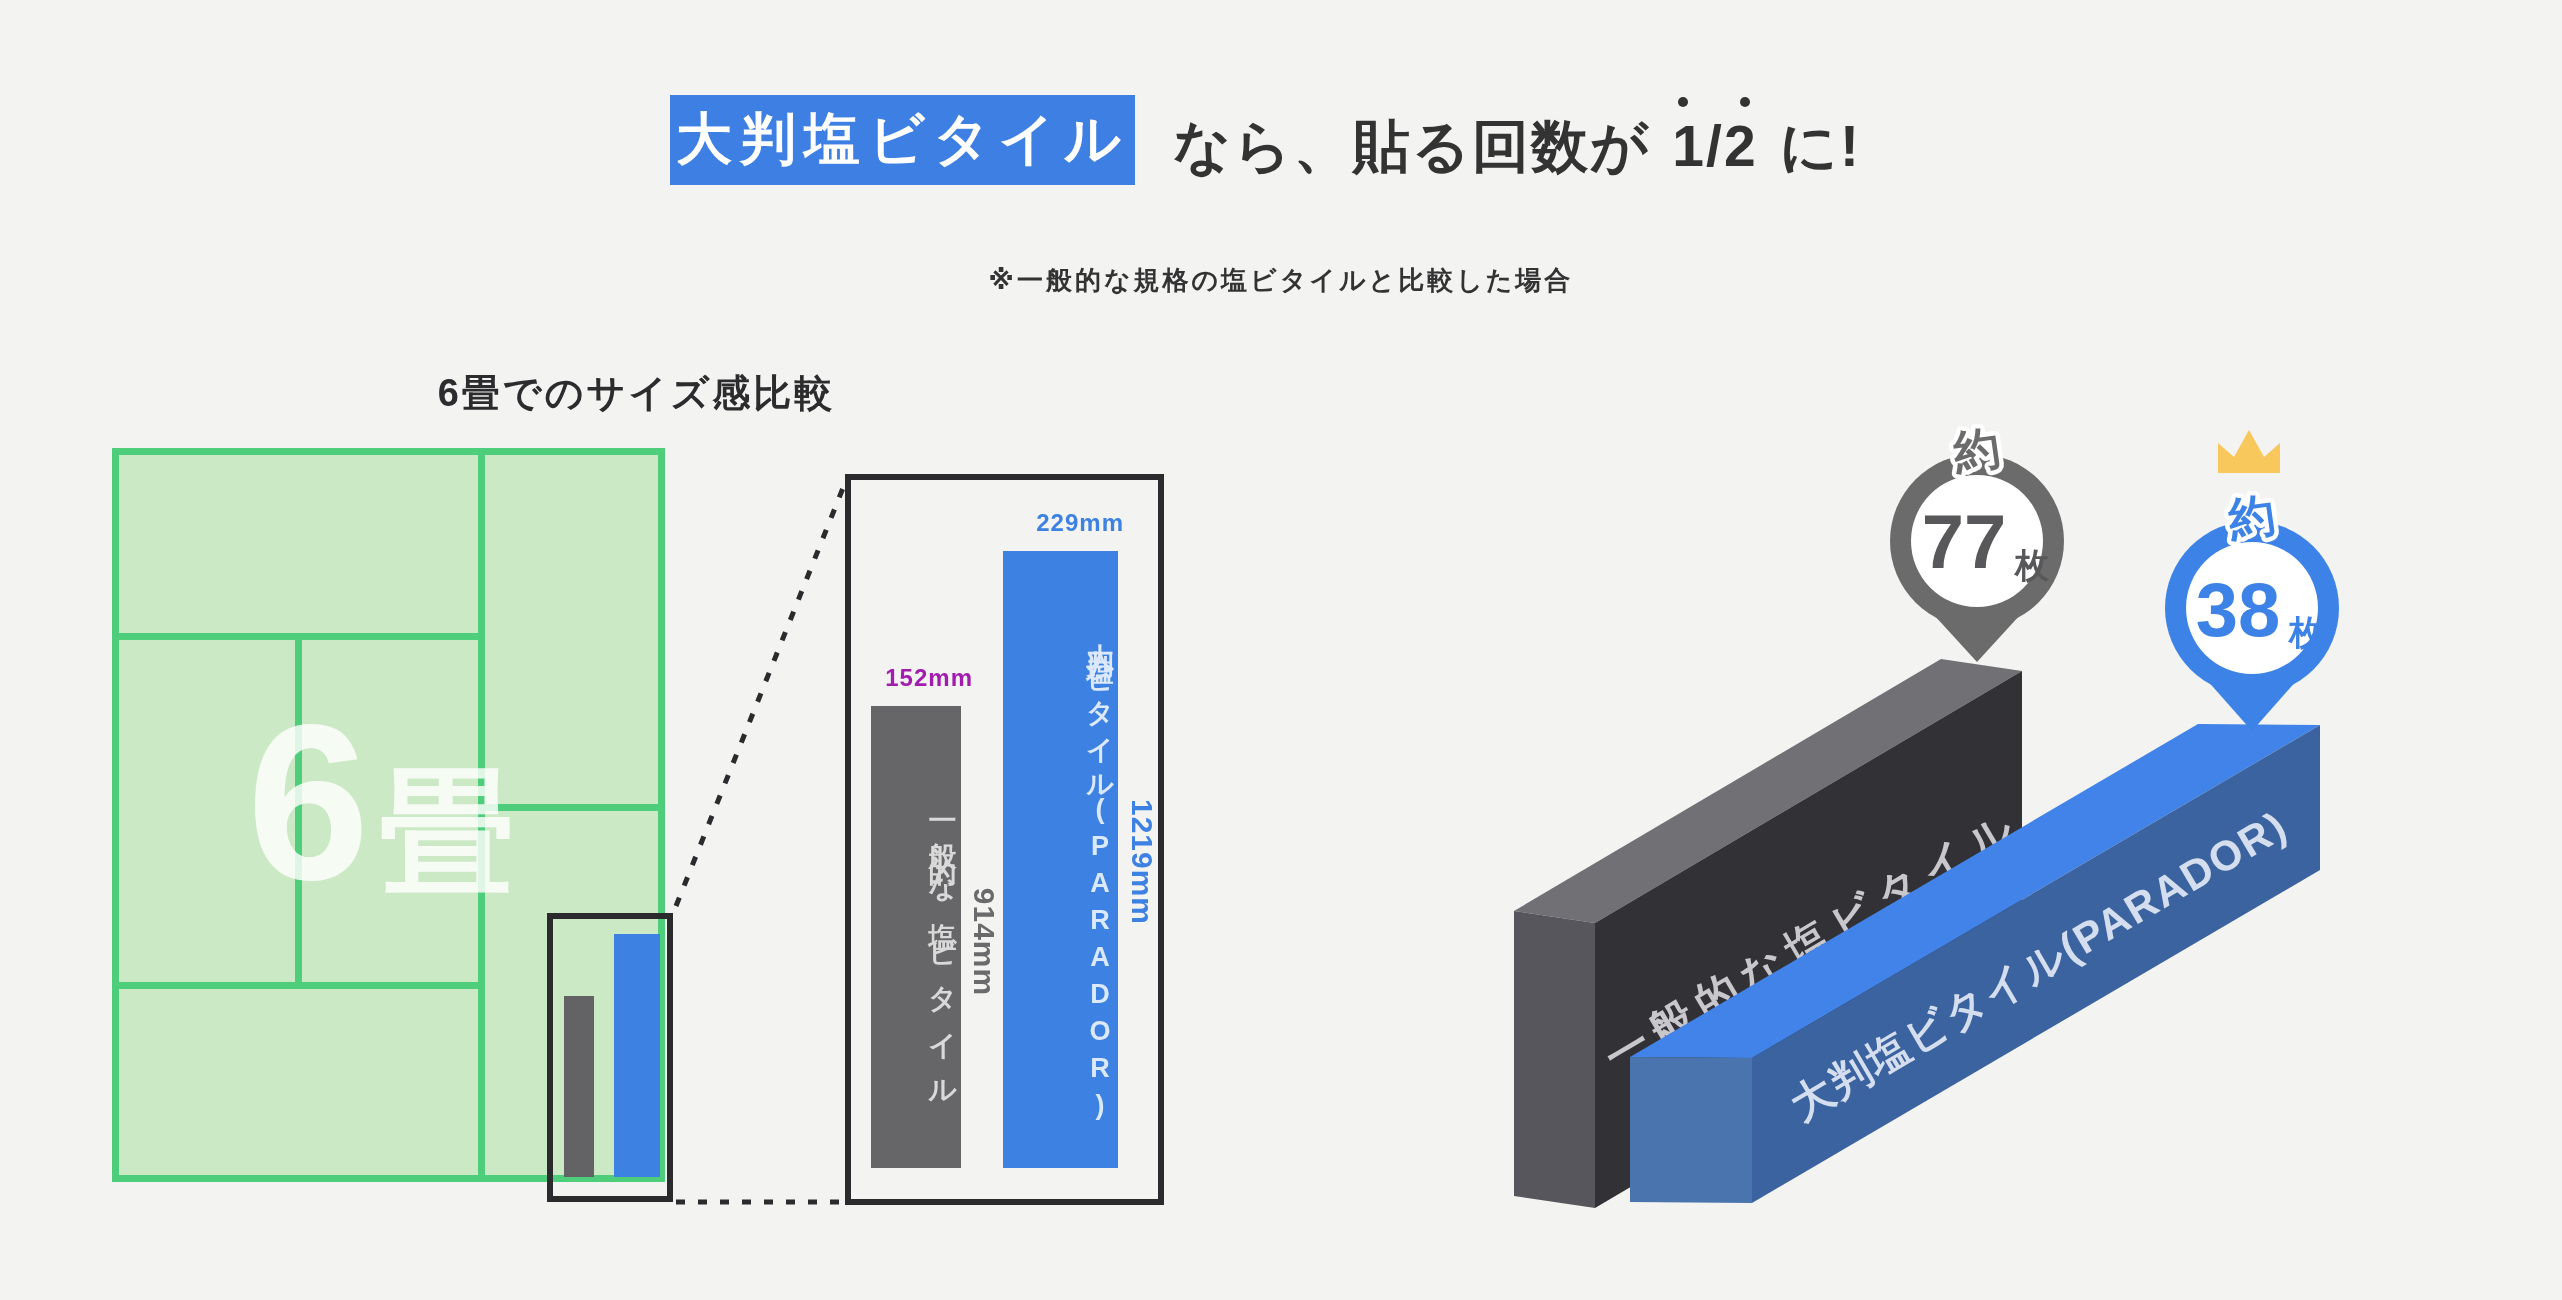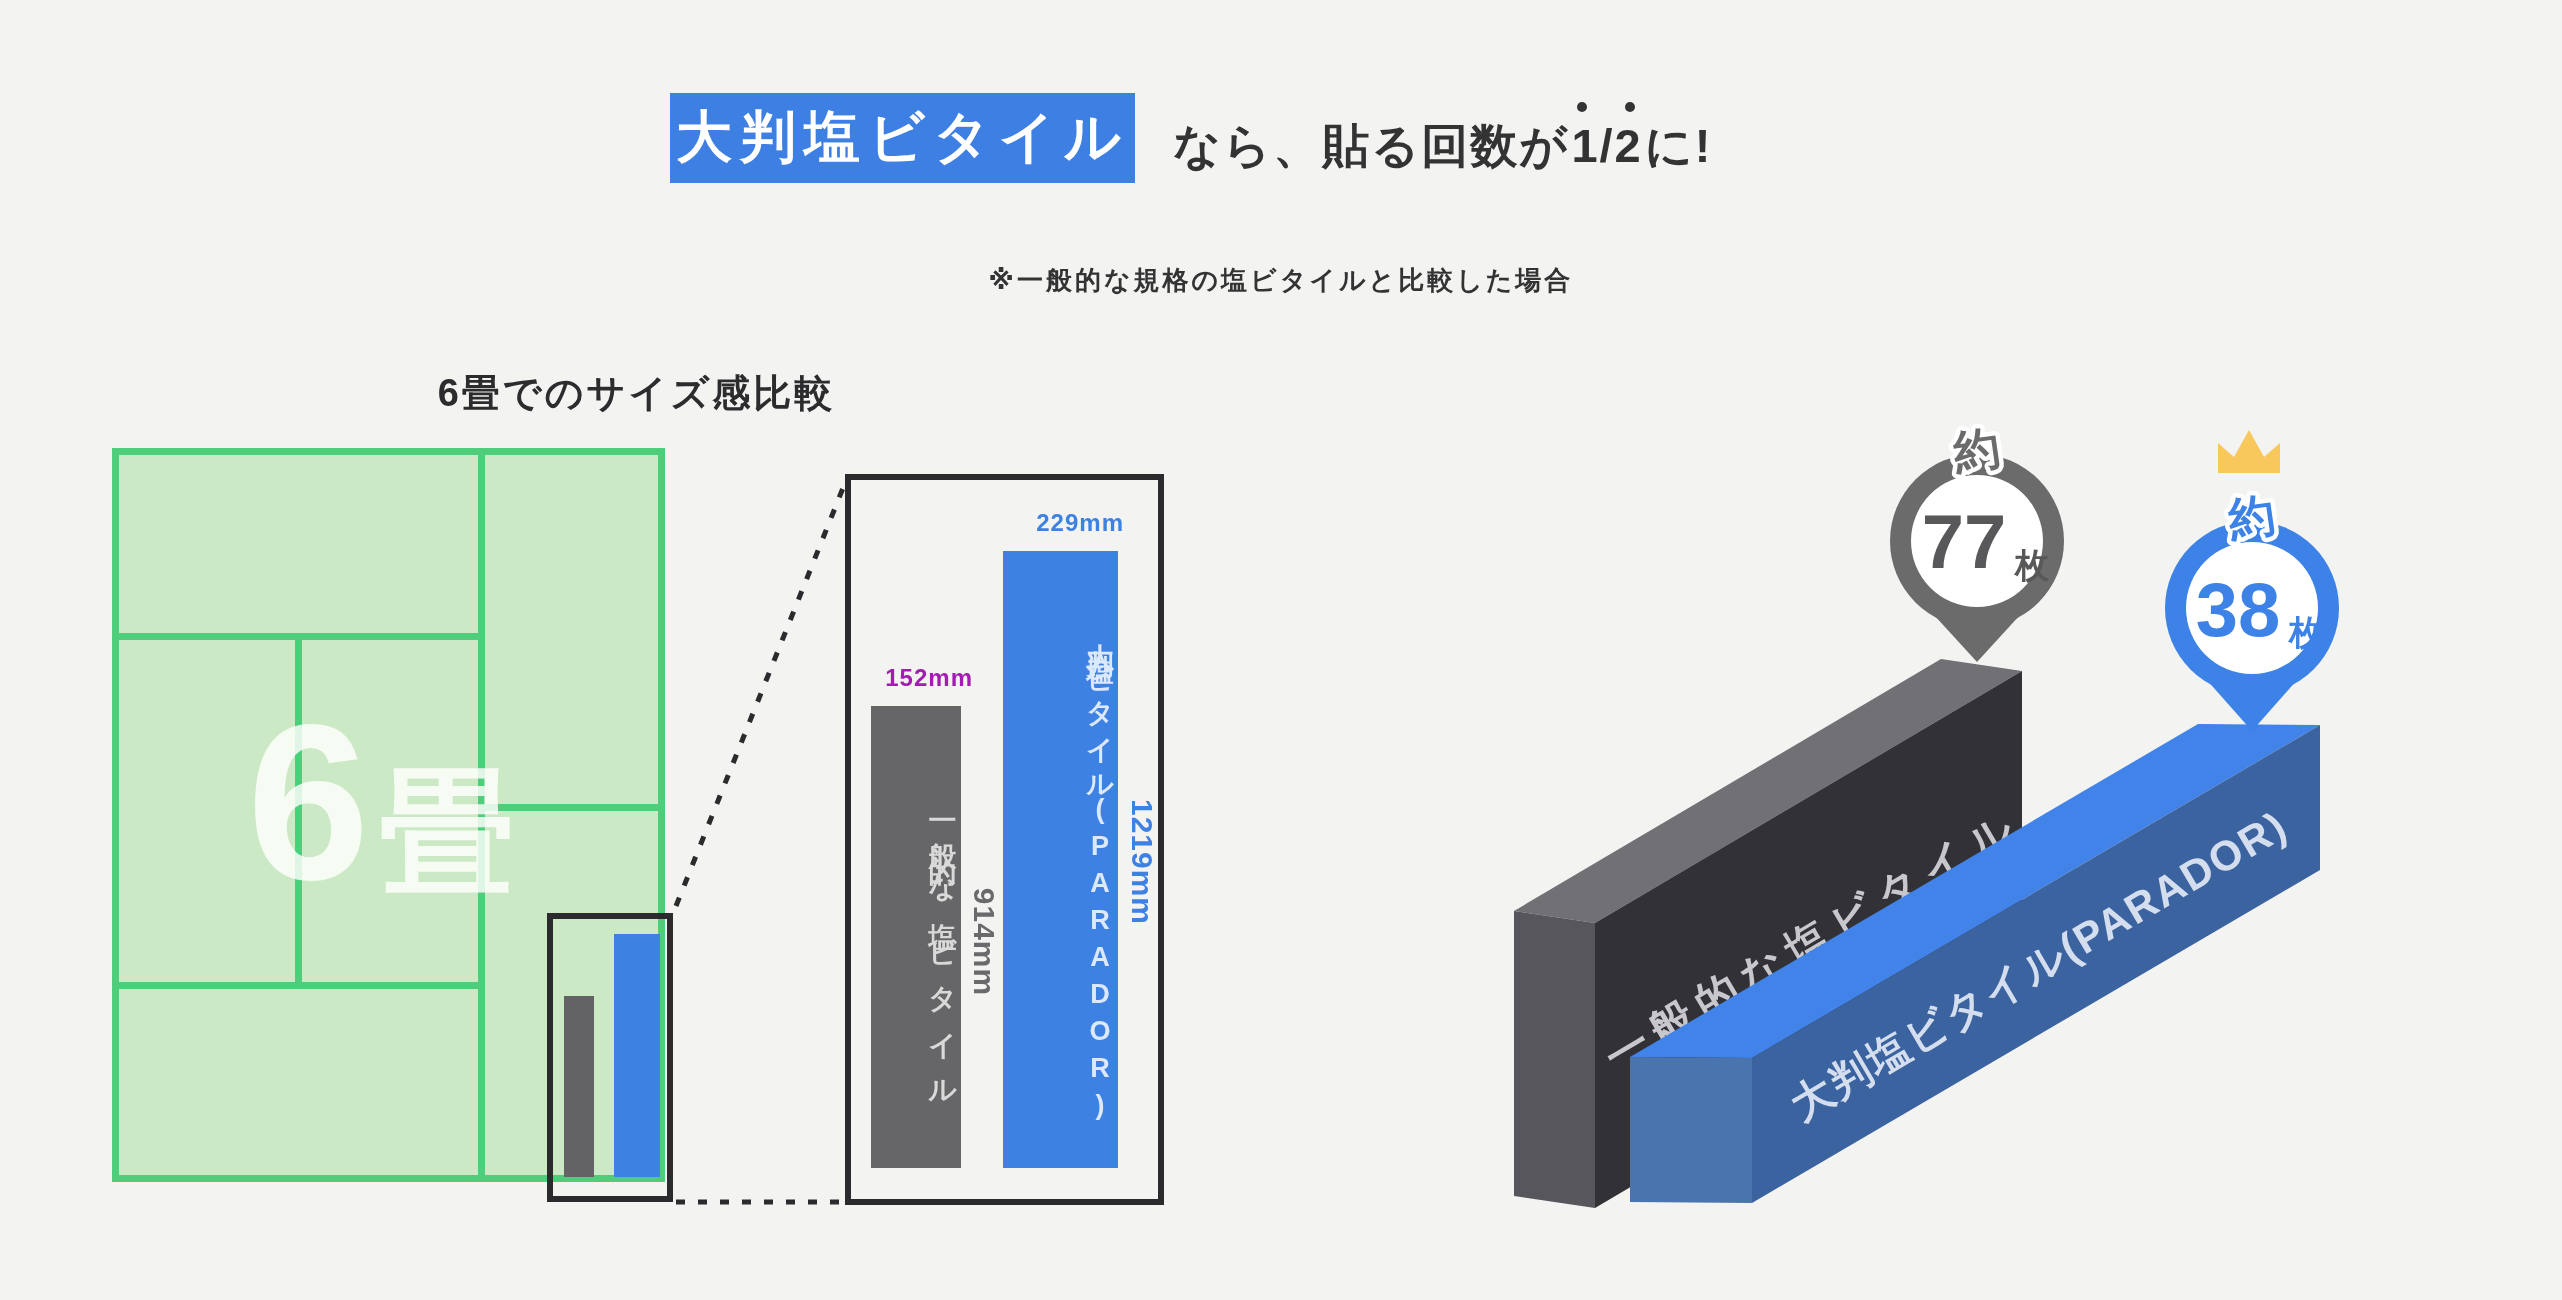--- a/index.html
+++ b/index.html
@@ -9,21 +9,21 @@
     font-family:"Liberation Sans","DejaVu Sans",sans-serif;
     font-weight:bold;color:#333;
   }
   
   .header-row{position:absolute;left:670px;top:93px;display:flex;align-items:center;}
   .badge{
     width:465px;height:90px;background:#3d7fe2;color:#fff;
     display:flex;align-items:center;justify-content:center;
     font-size:56px;letter-spacing:8px;
   }
-  .headline{margin-left:38px;font-size:47px;letter-spacing:2px;color:#333;white-space:nowrap;display:flex;align-items:baseline;}
+  .headline{margin-left:38px;font-size:57px;letter-spacing:2px;color:#333;white-space:nowrap;display:flex;align-items:baseline;gap:20px;}
   .headline .emph{position:relative;display:inline-block;padding:0 2px;margin-top:20px;}
   .headline .emph::before,.headline .emph::after{
     content:"";position:absolute;top:-16px;width:10px;height:10px;border-radius:50%;background:#333;
   }
   .headline .emph::before{left:8px;}
   .headline .emph::after{right:10px;}
   .note{position:absolute;left:0;right:0;top:215px;text-align:center;font-size:26px;letter-spacing:3px;color:#333;margin-top:48px;}
   
   .section-title{position:absolute;top:340px;display:flex;align-items:center;gap:28px;}
   .section-title .rule{flex:1;height:7px;background:#2c2c2e;}

